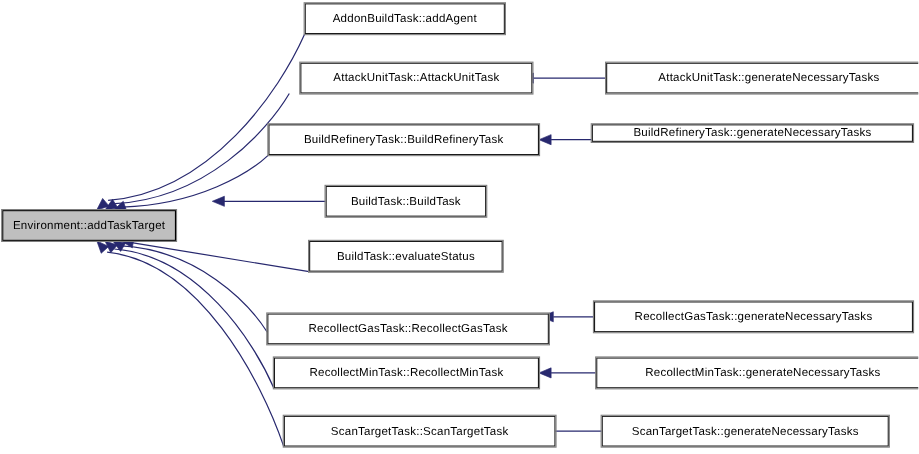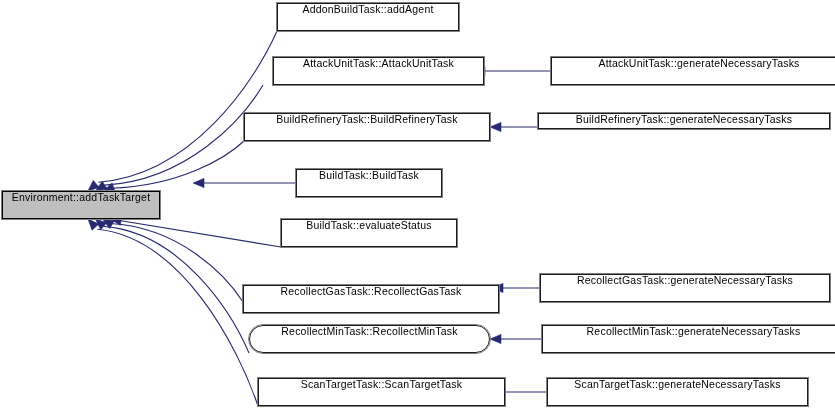--- a/index.html
+++ b/index.html
@@ -22,20 +22,21 @@
     left: 0;
     top: 0;
     width: 835px;
     height: 413px;
     pointer-events: none;
   }
   .gnode {
     position: absolute;
     box-sizing: border-box;
     display: flex;
+    align-items: center;
     justify-content: center;
     border: 1px solid #1a1a1a;
     outline: 1px solid #808080;
     background: #ffffff;
     color: #000000;
     font-size: 10.5px;
     line-height: 1;
     white-space: nowrap;
     letter-spacing: 0.02em;
     cursor: pointer;
@@ -95,21 +96,21 @@
     </div>
     <div class="gnode" style="left: 296px; top: 169px; width: 146px; height: 28px;">
       <span class="lbl">BuildTask::BuildTask</span>
     </div>
     <div class="gnode" style="left: 281px; top: 219px; width: 176px; height: 28px;">
       <span class="lbl">BuildTask::evaluateStatus</span>
     </div>
     <div class="gnode" style="left: 243px; top: 285px; width: 256px; height: 28px;">
       <span class="lbl">RecollectGasTask::RecollectGasTask</span>
     </div>
-    <div class="gnode" style="left: 249px; top: 325px; width: 241px; height: 28px; border-radius: 14px;">
+    <div class="gnode" style="left: 249px; top: 325px; width: 241px; height: 28px;">
       <span class="lbl">RecollectMinTask::RecollectMinTask</span>
     </div>
     <div class="gnode" style="left: 258px; top: 378px; width: 247px; height: 28px;">
       <span class="lbl">ScanTargetTask::ScanTargetTask</span>
     </div>
     <div class="gnode" style="left: 551px; top: 57px; width: 296px; height: 28px;">
       <span class="lbl">AttackUnitTask::generateNecessaryTasks</span>
     </div>
     <div class="gnode" style="left: 538px; top: 113px; width: 292px; height: 16px;">
       <span class="lbl">BuildRefineryTask::generateNecessaryTasks</span>

